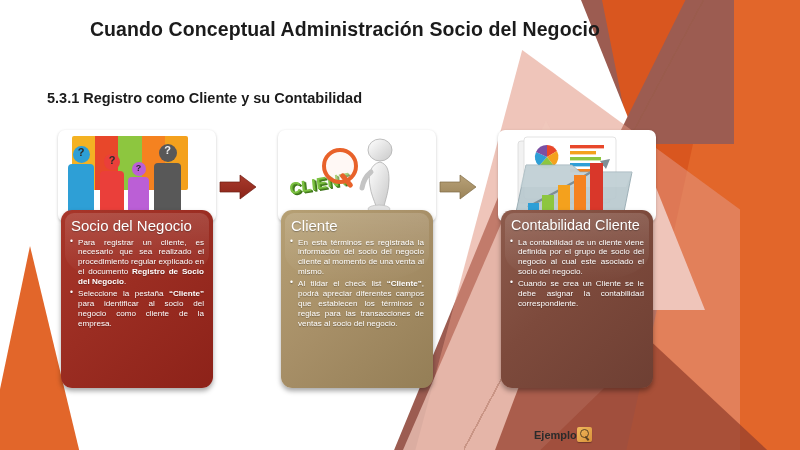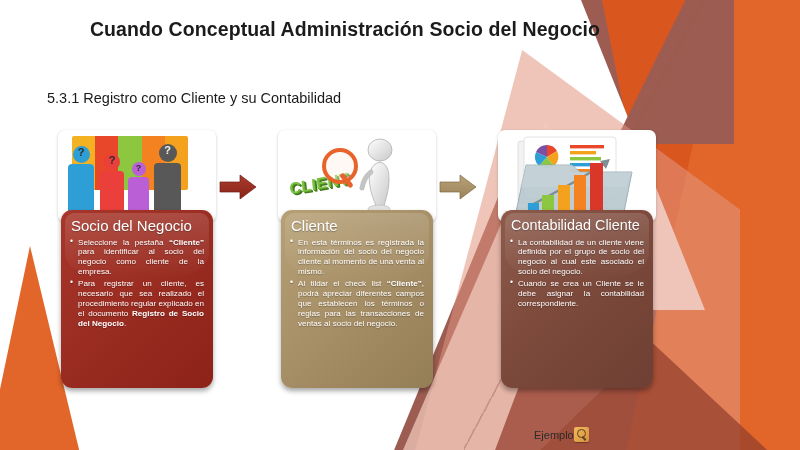--- a/index.html
+++ b/index.html
@@ -65,21 +65,21 @@
     clip-path:polygon(62% 0%, 100% 0%, 100% 100%, 0% 100%);
   }
 
   
   .title{
     position:absolute;top:18px;left:0;width:690px;text-align:center;
     font-size:19.5px;font-weight:bold;color:#1b1b1b;letter-spacing:.1px;
   }
   .subtitle{
     position:absolute;top:90px;left:47px;
-    font-size:14.5px;font-weight:normal;color:#1b1b1b;
+    font-size:14.5px;font-weight:bold;color:#1b1b1b;
   }
 
   
   .diagram{position:absolute;left:0;top:130px;width:800px;height:290px;}
 
   .col{position:absolute;width:160px;}
   .col-1{left:58px;}
   .col-2{left:278px;}
   .col-3{left:498px;}
 
@@ -146,21 +146,21 @@
   .mag-ring{width:28px;height:28px;border:4px solid #e8622a;border-radius:50%;background:rgba(255,235,225,.35);}
   .mag-handle{position:absolute;left:22px;top:24px;width:5px;height:17px;background:#e8622a;border-radius:3px;transform:rotate(-40deg);}
   .fig3d{position:absolute;left:80px;top:8px;width:44px;height:76px;}
 
   
   .folder{position:absolute;left:16px;top:5px;width:126px;height:80px;}
 
   
   .badge{
     position:absolute;left:534px;top:427px;display:flex;align-items:center;gap:0;
-    font-size:11px;font-weight:normal;color:#2b2b2b;
+    font-size:11px;font-weight:bold;color:#2b2b2b;
   }
   .badge-icon{
     width:15px;height:15px;border-radius:2px;
     background:linear-gradient(135deg,#f0b95c,#d9913a);
     position:relative;box-shadow:0 1px 1px rgba(0,0,0,.3);
   }
   .badge-icon .r{position:absolute;left:3px;top:2px;width:7px;height:7px;border:1.6px solid #5b4324;border-radius:50%;}
   .badge-icon .h{position:absolute;left:9px;top:9px;width:1.8px;height:5px;background:#5b4324;transform:rotate(-42deg);}
 </style>
 </head>
@@ -218,22 +218,22 @@
           <div class="head" style="background:#585858;width:18px;padding-bottom:18px;margin:0 auto;position:relative;">
             <span class="qmark" style="color:#f0f0f0;">?</span>
           </div>
           <div class="body" style="background:#585858;width:27px;height:55px;"></div>
         </div>
       </div>
 
       <div class="card card-1">
         <div class="card-head">Socio del Negocio</div>
         <ul class="bullets">
+          <li>Para registrar un cliente, es necesario que sea realizado el procedimiento regular explicado en el documento <b>Registro de Socio del Negocio</b>.</li>
           <li>Seleccione la pestaña <b>“Cliente”</b> para identificar al socio del negocio como cliente de la empresa.</li>
-          <li>Para registrar un cliente, es necesario que sea realizado el procedimiento regular explicado en el documento <b>Registro de Socio del Negocio</b>.</li>
         </ul>
       </div>
     </div>
 
     <div class="arrow arrow-1">
       <svg viewBox="0 0 40 30" width="40" height="30">
         <defs>
           <linearGradient id="ar1" x1="0" y1="0" x2="0" y2="1">
             <stop offset="0%" stop-color="#a83a2c"></stop>
               <stop offset="100%" stop-color="#8b2419"></stop>

